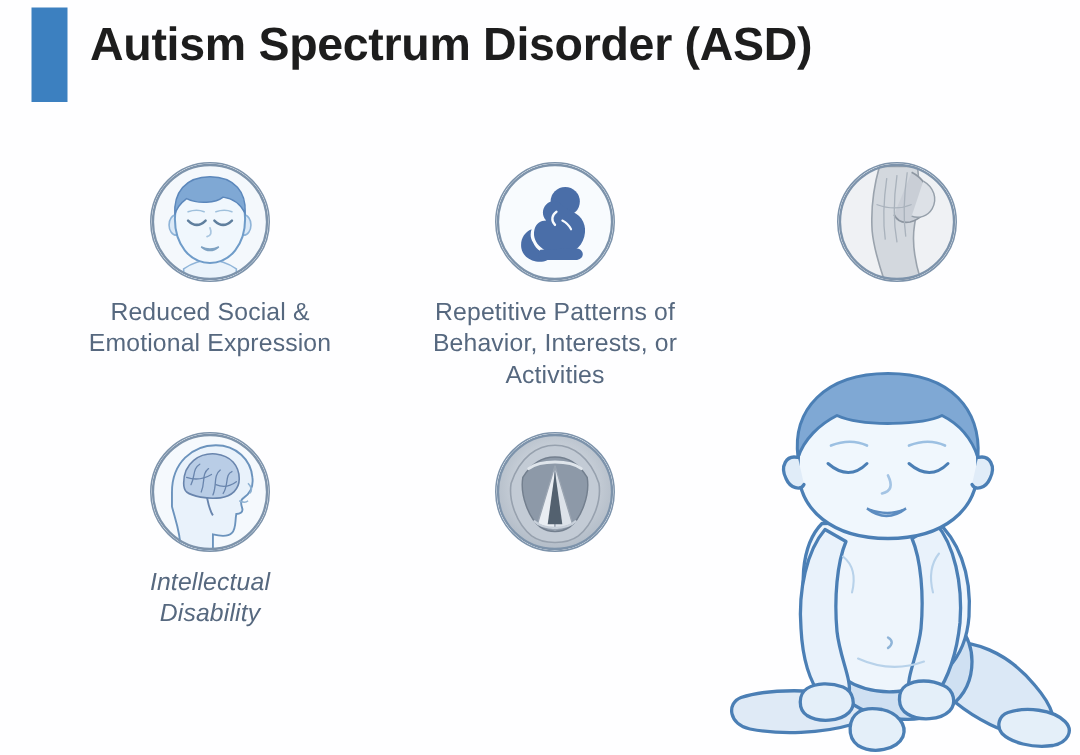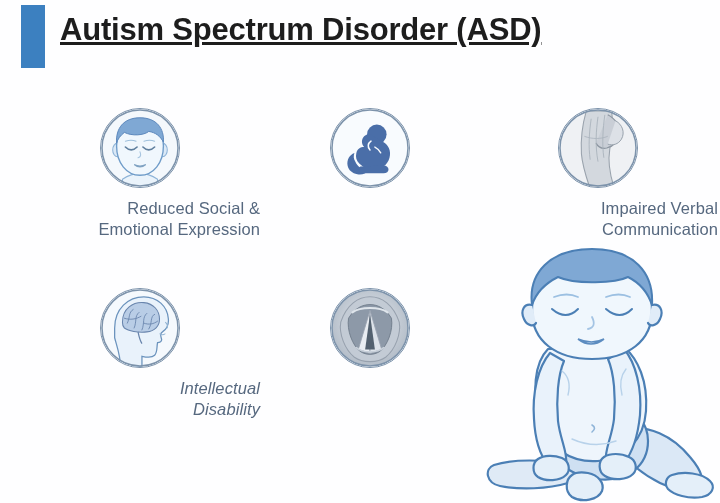--- a/index.html
+++ b/index.html
@@ -35,28 +35,27 @@
   #page-title {
     position: absolute;
     left: 60px;
     top: 12px;
     font-size: 31px;
     font-weight: bold;
     color: #1d1d1d;
     letter-spacing: -0.2px;
     white-space: nowrap;
     font-family: "Liberation Sans", sans-serif;
-    text-decoration: underline;
   }
 
   
   .feature-card {
     position: absolute;
     width: 240px;
-    text-align: right;
+    text-align: center;
   }
   .feature-card.row1 { top: 108px; }
   .feature-card.row2 { top: 288px; font-style: italic; }
   .col1 { left: 20px; }
   .col2 { left: 250px; }
   .col3 { left: 478px; }
 
   .icon-circle {
     width: 80px;
     height: 80px;
@@ -148,42 +147,43 @@
         <circle cx="47" cy="26" r="10"></circle>
         <path d="M52 33 c7 3 10 10 8 17 c-2 8 -9 12 -17 12 c-6 0 -10 -2 -14 -6 c-3 -3 -4 -7 -3 -11 c1 -4 4 -6 8 -6 c-3 -3 -3 -8 0 -11 c3 -3 8 -3 11 1 z"></path>
         <path d="M24 45 c-5 2 -8 7 -7 13 c1 5 5 8 10 9 c5 1 9 -1 11 -4 c-6 -1 -11 -4 -13 -9 c-2 -3 -2 -6 -1 -9 z"></path>
         <path d="M30 59 c-2 2 -2 5 0 7 h24 c3 0 5 -2 5 -4 c0 -2 -2 -4 -5 -4 z"></path>
       </g>
       <path d="M41 33 c-3 2 -4 6 -1 9" fill="none" stroke="#f8fbfe" stroke-width="1.6" stroke-linecap="round"></path>
       <path d="M45 39 q4 2 6 6" fill="none" stroke="#f8fbfe" stroke-width="1.4" stroke-linecap="round"></path>
       <circle cx="40" cy="40" r="39" fill="none" stroke="#7d93ab" stroke-width="1.6"></circle>
     </svg>
   </div>
+  <div class="feature-label">Repetitive Patterns of
+Behavior, Interests, or
+Activities</div>
 </div>
 
 <div class="feature-card row1 col3">
   <div class="icon-circle">
     <svg viewBox="0 0 80 80" xmlns="http://www.w3.org/2000/svg">
       <circle cx="40" cy="40" r="39" fill="#eff1f4"></circle>
 
       <path d="M28 2 C24 16 22 30 23 46 C24 58 28 70 31 79 L56 79 C52 66 50 54 52 42 C54 30 56 16 54 2 Z" fill="#d3d8de" stroke="#9aa3ad" stroke-width="1.1"></path>
 
       <path d="M50 6 C58 10 63 18 62 26 C61 33 56 38 49 40 C44 41 40 39 38 35" fill="#c9ced6" stroke="#8d96a1" stroke-width="1.2"></path>
 
       <path d="M58 12 C65 16 68 24 64 31 C61 36 55 38 50 36" fill="#dde1e7" stroke="#96a0ab" stroke-width="1"></path>
 
       <path d="M33 10 C31 24 30 38 32 52" fill="none" stroke="#a9b2bc" stroke-width="0.9"></path>
       <path d="M40 8 C38 22 37 38 40 54" fill="none" stroke="#a9b2bc" stroke-width="0.9"></path>
       <path d="M47 6 C45 20 44 36 46 50" fill="none" stroke="#a9b2bc" stroke-width="0.9"></path>
       <path d="M26 28 C34 31 43 31 50 28" fill="none" stroke="#a9b2bc" stroke-width="0.8"></path>
       <circle cx="40" cy="40" r="39" fill="none" stroke="#7d93ab" stroke-width="1.6"></circle>
     </svg>
   </div>
-  <div class="feature-label">Impaired Verbal
-Communication</div>
 </div>
 
 <div class="feature-card row2 col1">
   <div class="icon-circle">
     <svg viewBox="0 0 80 80" xmlns="http://www.w3.org/2000/svg">
       <circle cx="40" cy="40" r="39" fill="#f5f9fd"></circle>
 
       <path d="M14 40 C14 20 28 8 44 8 C58 8 68 18 69 30 C70 38 66 42 63 44 C61 45 61 48 62 51 C63 54 60 55 58 55 C57 60 58 65 55 68 C52 71 46 70 42 69 L42 80 L20 80 C20 68 16 58 14 50 Z" fill="#e9f2fb" stroke="#6b93bd" stroke-width="1.3"></path>
 
       <path d="M22 34 C22 20 33 13 44 14 C54 15 60 22 60 31 C60 38 55 43 47 44 C38 45 28 43 24 40 C22 38 22 36 22 34 Z" fill="#b9cde6" stroke="#6985ad" stroke-width="1.1"></path>

